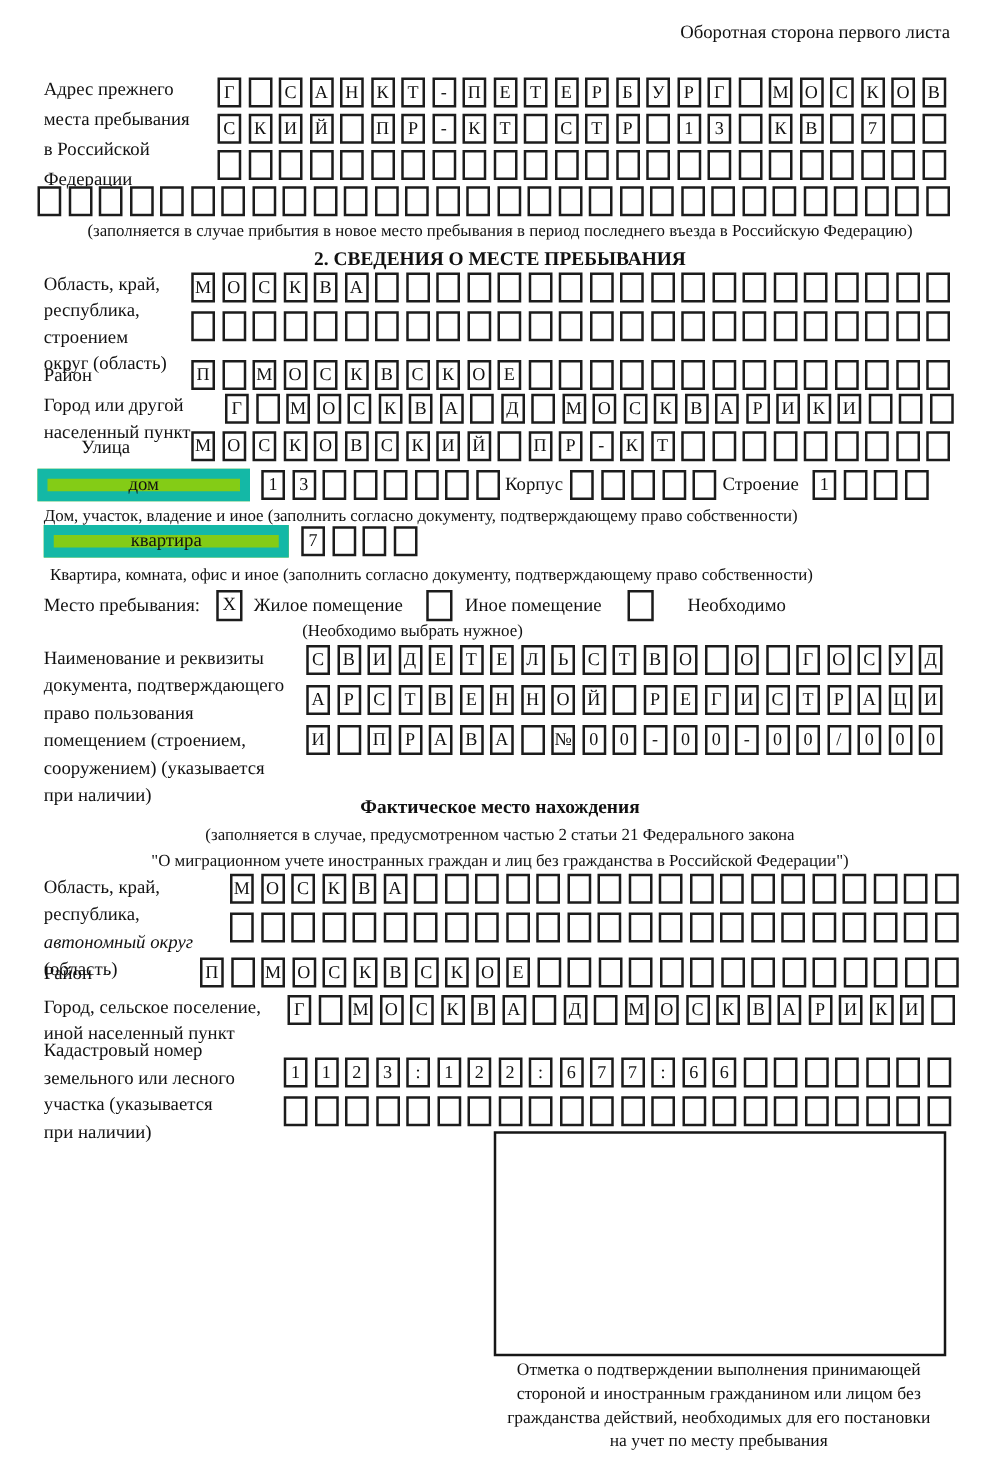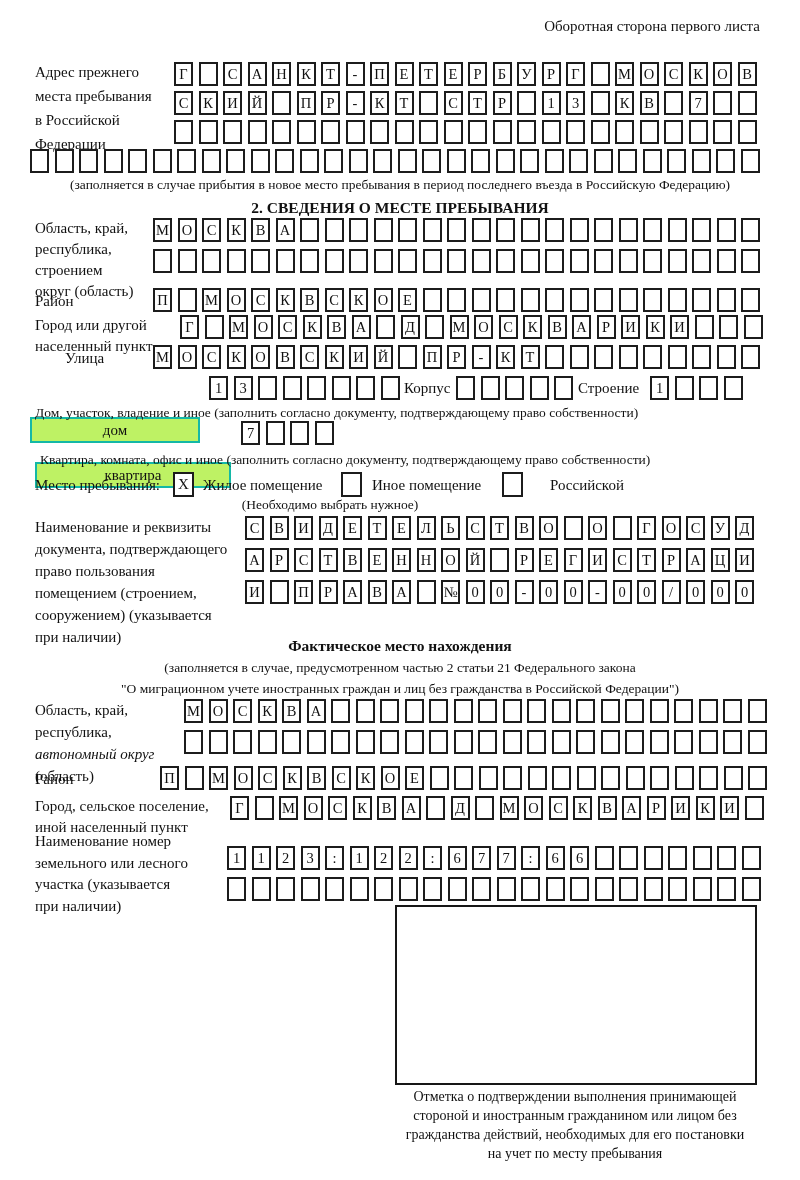--- a/index.html
+++ b/index.html
@@ -14,22 +14,22 @@
   .note { font-size:13.5px; white-space:nowrap; }
   .center { width:800px; text-align:center; left:0; }
   .title { font-weight:bold; font-size:15.5px; }
   .boxrow { position:absolute; display:flex; gap:5.5px; }
   .cell {
     box-sizing:border-box; flex:0 0 19px; width:19px; height:24px;
     border:2px solid #1c1c1c; display:flex; align-items:center; justify-content:center;
     font-size:14.5px; background:#fff;
   }
   .widebox {
-    box-sizing:border-box; position:absolute; border:2px solid #14b8a6; height:26px;
-    display:flex; align-items:center; justify-content:center; font-size:15px; background:#bef264;margin-top:42px;
+    box-sizing:border-box; position:absolute; border:8px solid #14b8a6; height:26px;
+    display:flex; align-items:center; justify-content:center; font-size:15px; background:#84cc16;
   }
   .chk {
     box-sizing:border-box; position:absolute; width:21px; height:25px;
     border:2px solid #1c1c1c; display:flex; align-items:center; justify-content:center;
     font-size:15px; background:#fff;
   }
   .stampbox { position:absolute; border:2px solid #161616; background:#fff; }
   .capline { font-size:14px; line-height:19px; text-align:center; }
 </style>
 </head>
@@ -343,21 +343,21 @@
     <span class="cell"></span>
   </div>
 <div class="abs note" style="left:40px; top:452px;">Квартира, комната, офис и иное (заполнить согласно документу, подтверждающему право собственности)</div>
 
 <div class="abs lbl2" style="left:35px; top:475px;">Место пребывания:</div>
 <div class="chk" style="left:173px; top:472px;">X</div>
 <div class="abs lbl2" style="left:203px; top:475px;">Жилое помещение</div>
 <div class="chk" style="left:341px; top:472px;"></div>
 <div class="abs lbl2" style="left:372px; top:475px;">Иное помещение</div>
 <div class="chk" style="left:502px; top:472px;"></div>
-<div class="abs lbl2" style="left:550px; top:475px;">Российской</div>
+<div class="abs lbl2" style="left:550px; top:475px;">Необходимо</div>
 <div class="abs note" style="left:180px; top:497px; width:300px; text-align:center;">(Необходимо выбрать нужное)</div>
 
 <div class="abs" style="left:35px; top:516px;">
   <div class="lbl2" style="line-height:22px;">Наименование и реквизиты</div>
   <div class="lbl2" style="line-height:22px;">документа, подтверждающего</div>
   <div class="lbl2" style="line-height:22px;">право пользования</div>
   <div class="lbl2" style="line-height:22px;">помещением (строением,</div>
   <div class="lbl2" style="line-height:22px;">сооружением) (указывается</div>
   <div class="lbl2" style="line-height:22px;">при наличии)</div>
 </div>
@@ -546,21 +546,21 @@
     <span class="cell">В</span>
     <span class="cell">А</span>
     <span class="cell">Р</span>
     <span class="cell">И</span>
     <span class="cell">К</span>
     <span class="cell">И</span>
     <span class="cell"></span>
   </div>
 
 <div class="abs" style="left:35px; top:831px;">
-  <div class="lbl2" style="line-height:21.5px;">Наименование номер</div>
+  <div class="lbl2" style="line-height:21.5px;">Кадастровый номер</div>
   <div class="lbl2" style="line-height:21.5px;">земельного или лесного</div>
   <div class="lbl2" style="line-height:21.5px;">участка (указывается</div>
   <div class="lbl2" style="line-height:21.5px;">при наличии)</div>
 </div>
 <div class="boxrow" style="left:227px; top:846px;">
     <span class="cell">1</span>
     <span class="cell">1</span>
     <span class="cell">2</span>
     <span class="cell">3</span>
     <span class="cell">:</span>

